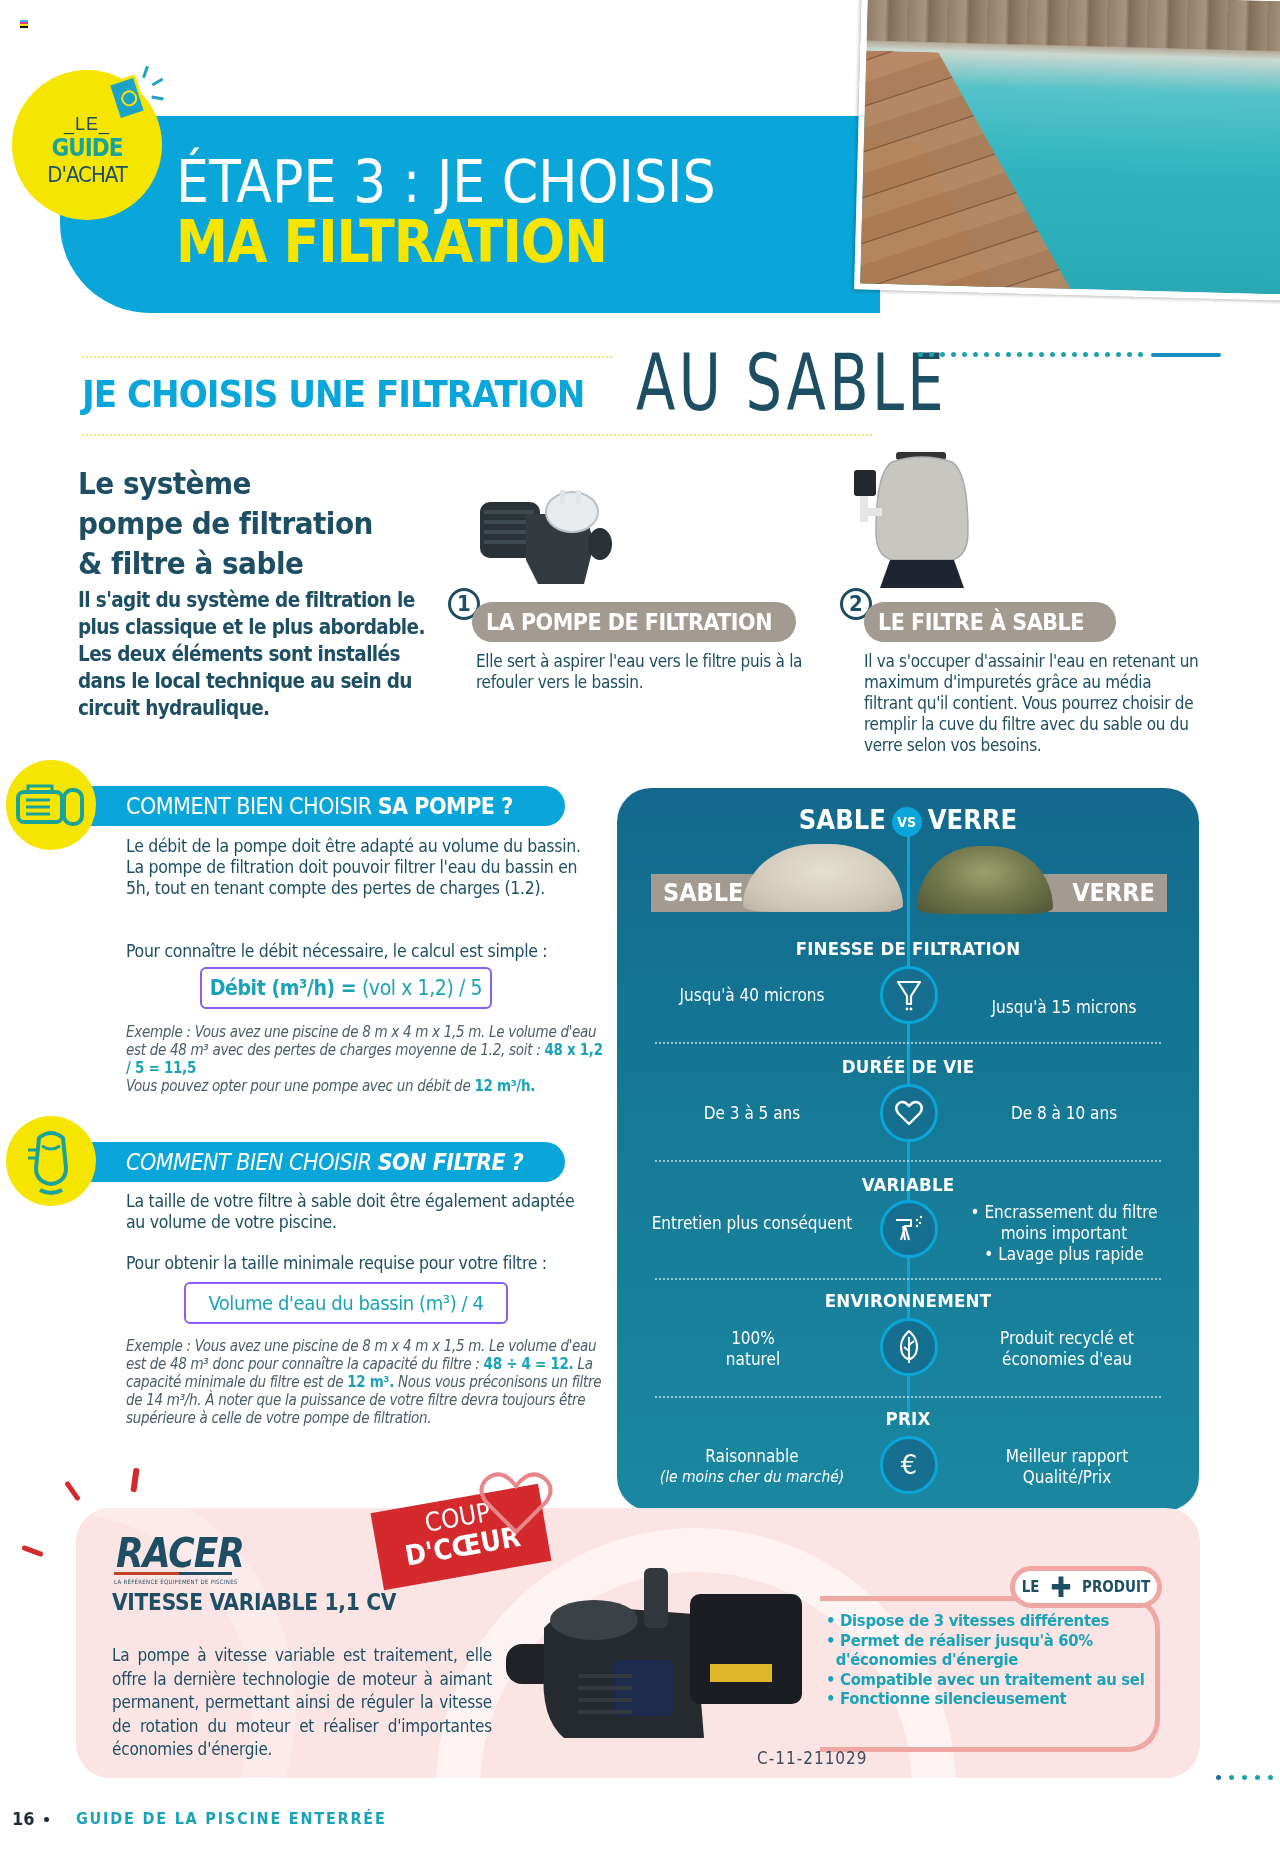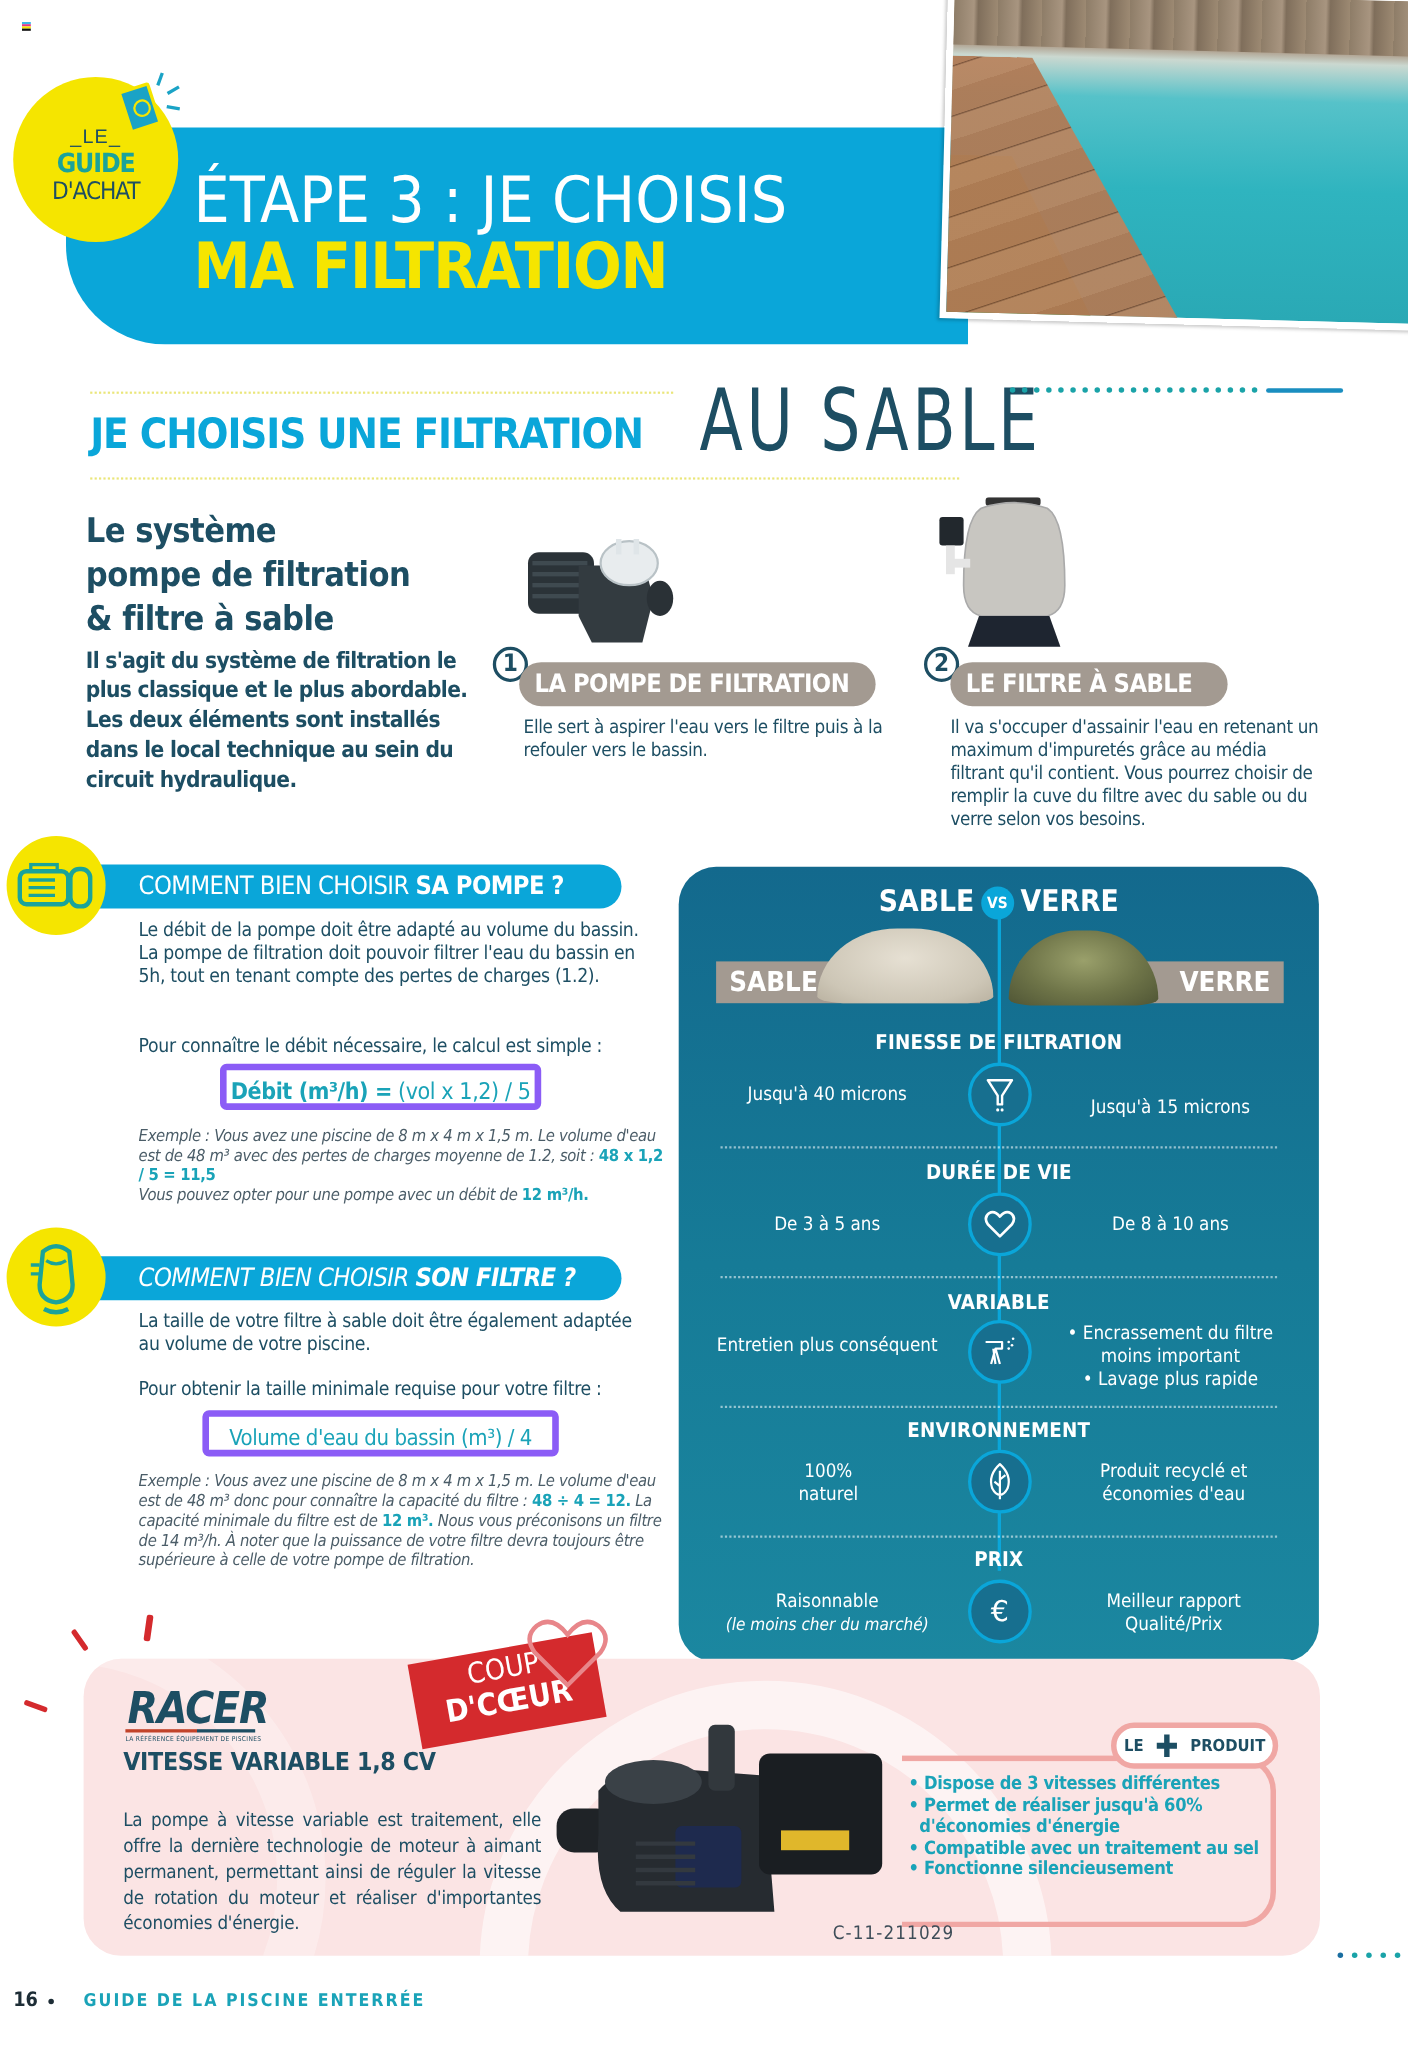--- a/index.html
+++ b/index.html
@@ -46,21 +46,21 @@
   .desc { font-size: 17px; color: #1d4e63; line-height: 21px; letter-spacing: -0.3px; }
 
   .pump-img { left: 476px; top: 484px; width: 150px; height: 110px; }
   .filter-img { left: 852px; top: 452px; width: 150px; height: 140px; }
 
   
   .cb-band { height: 40px; background: #0aa6d9; border-radius: 0 22px 22px 0; color: #fff; font-size: 23px; line-height: 40px; padding-left: 0; letter-spacing: -0.5px; }
   .cb-band b { font-weight: bold; }
   .cb-circle { width: 90px; height: 90px; border-radius: 50%; background: #f5e500; }
   .body-p { font-size: 17.5px; color: #1d4e63; line-height: 21px; letter-spacing: -0.3px; }
-  .formula { border: 6px solid #8b5cf6; border-radius: 6px; color: #1aa3b8; font-size: 21px; text-align: center; line-height: 38px; height: 42px; letter-spacing: -0.4px; }
+  .formula { border: 2px solid #8b5cf6; border-radius: 6px; color: #1aa3b8; font-size: 21px; text-align: center; line-height: 38px; height: 42px; letter-spacing: -0.4px; }
   .example { font-size: 15px; font-style: italic; color: #4b5d68; line-height: 18px; letter-spacing: -0.3px; }
   .example b { color: #1aa3b8; font-style: normal; font-weight: bold; }
 
   
   .panel { left: 617px; top: 788px; width: 582px; height: 723px; border-radius: 34px; background: linear-gradient(180deg, #13698d 0%, #167b97 50%, #1b87a0 100%); }
   .panel-title { top: 16px; left: 0; width: 100%; text-align: center; color: #fff; font-weight: bold; font-size: 27px; }
   .vs { width: 30px; height: 30px; border-radius: 50%; background: #0aa6d9; color: #fff; font-size: 14px; font-weight: bold; line-height: 30px; text-align: center; display: inline-block; vertical-align: middle; margin: 0 6px; }
   .vline { left: 290px; width: 3px; background: #0aa6d9; }
   .mat-band { top: 86px; height: 38px; background: #a39a91; color: #fff; font-weight: bold; font-size: 25px; line-height: 38px; }
   .heap { border-radius: 50% 50% 20% 20% / 100% 100% 10% 10%; }
@@ -318,21 +318,21 @@
 
 <div class="abs coup">
   <div class="c1">COUP</div>
   <div class="c2">D'CŒUR</div>
 </div>
 <svg class="abs" style="left:476px;top:1466px;" width="82" height="74" viewBox="0 0 82 74">
   <path d="M40 66 L10 36 Q0 22 12 12 Q26 2 40 20 Q54 2 68 12 Q80 22 70 36 Z" fill="none" stroke="#e8868a" stroke-width="4"></path>
 </svg>
 
 <div class="abs racer-h">
-  <div>VITESSE VARIABLE 1,8 CV</div>
+  <div>VITESSE VARIABLE 1,1 CV</div>
 </div>
 <div class="abs racer-p">La pompe à vitesse variable est traitement, elle offre la dernière technologie de moteur à aimant permanent, permettant ainsi de réguler la vitesse de rotation du moteur et réaliser d'importantes économies d'énergie.</div>
 
 <svg class="abs" style="left:504px;top:1548px;" width="330" height="200" viewBox="0 0 330 200">
   <rect x="2" y="96" width="52" height="40" rx="16" fill="#1f2327"></rect>
   <path d="M40 80 Q60 56 110 60 L190 66 L200 190 L60 190 Q36 170 40 120 Z" fill="#262b30"></path>
   <ellipse cx="90" cy="72" rx="44" ry="20" fill="#3a4147"></ellipse>
   <rect x="140" y="20" width="24" height="60" rx="6" fill="#32383d"></rect>
   <rect x="186" y="46" width="112" height="110" rx="10" fill="#1a1e22"></rect>
   <rect x="206" y="116" width="62" height="18" fill="#e0b72b"></rect>

